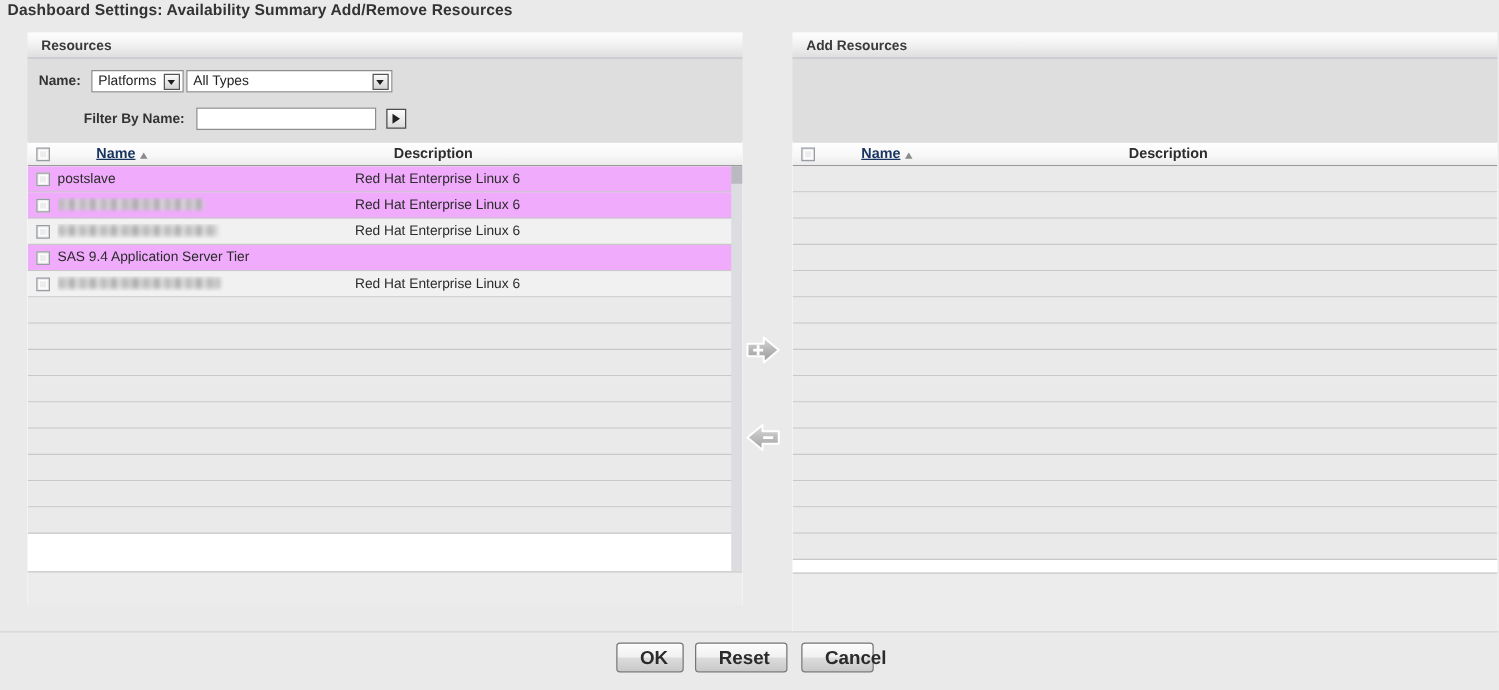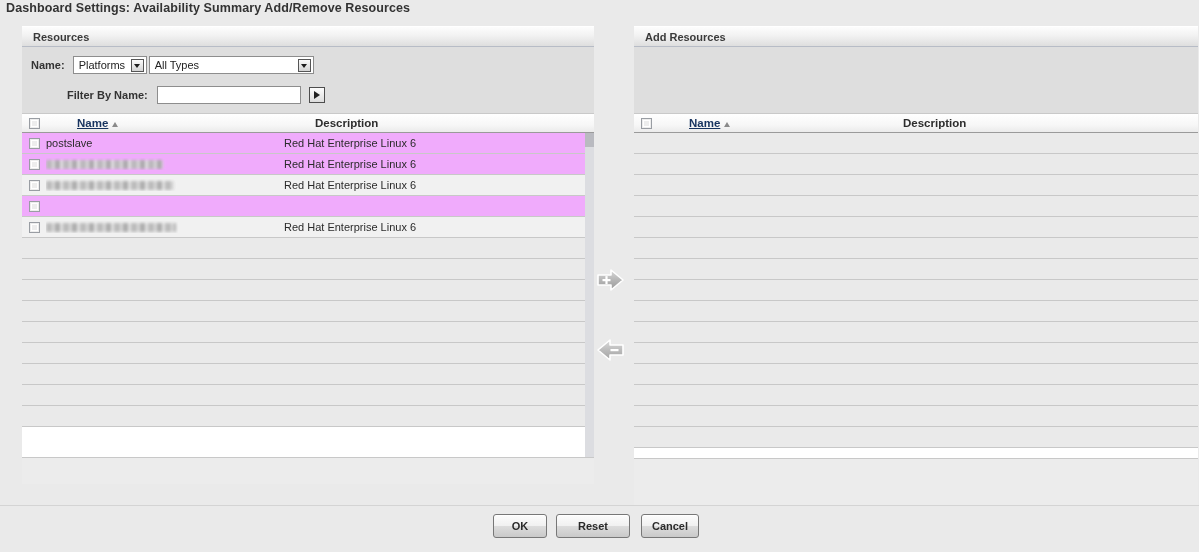--- a/index.html
+++ b/index.html
@@ -333,25 +333,25 @@
   .btn {
     position: absolute;
     top: 8px;
     height: 24px;
     min-width: 54px;
     background: linear-gradient(to bottom, #fcfcfc 0%, #f1f1f1 48%, #dcdcdc 52%, #c9c9c9 100%);
     border: 1px solid #777777;
     border-radius: 3px;
     box-shadow: inset 0 1px 0 #ffffff;
     font-family: "Liberation Sans", sans-serif;
-    font-size: 11px;
+    font-size: 15px;
     font-weight: bold;
     color: #2b2b2b;
     cursor: pointer;
-    padding: 0 8px;
+    padding: 0 18px;
     box-sizing: border-box;
   }
 </style>
 </head>
 <body>
 
 <div class="page-title">Dashboard Settings: Availability Summary Add/Remove Resources</div>
 
 <div class="panel" id="left-panel" style="left:22px; top:26px; width:572px; height:458px;">
 
@@ -412,20 +412,21 @@
           <div class="row-check">
             <span class="cbx"></span>
           </div>
           <div class="row-name" style="width: 238px;"><span class="redacted" style="width: 128px;"></span></div>
           <div class="row-desc">Red Hat Enterprise Linux 6</div>
         </div>
         <div class="row odd">
           <div class="row-check">
             <span class="cbx"></span>
           </div>
+          <div class="row-name" style="width: 238px;">SAS 9.4 Application Server Tier</div>
           <div class="row-desc"></div>
         </div>
         <div class="row even">
           <div class="row-check">
             <span class="cbx"></span>
           </div>
           <div class="row-name" style="width: 238px;"><span class="redacted" style="width: 130px;"></span></div>
           <div class="row-desc">Red Hat Enterprise Linux 6</div>
         </div>
         <div class="row empty"></div>

